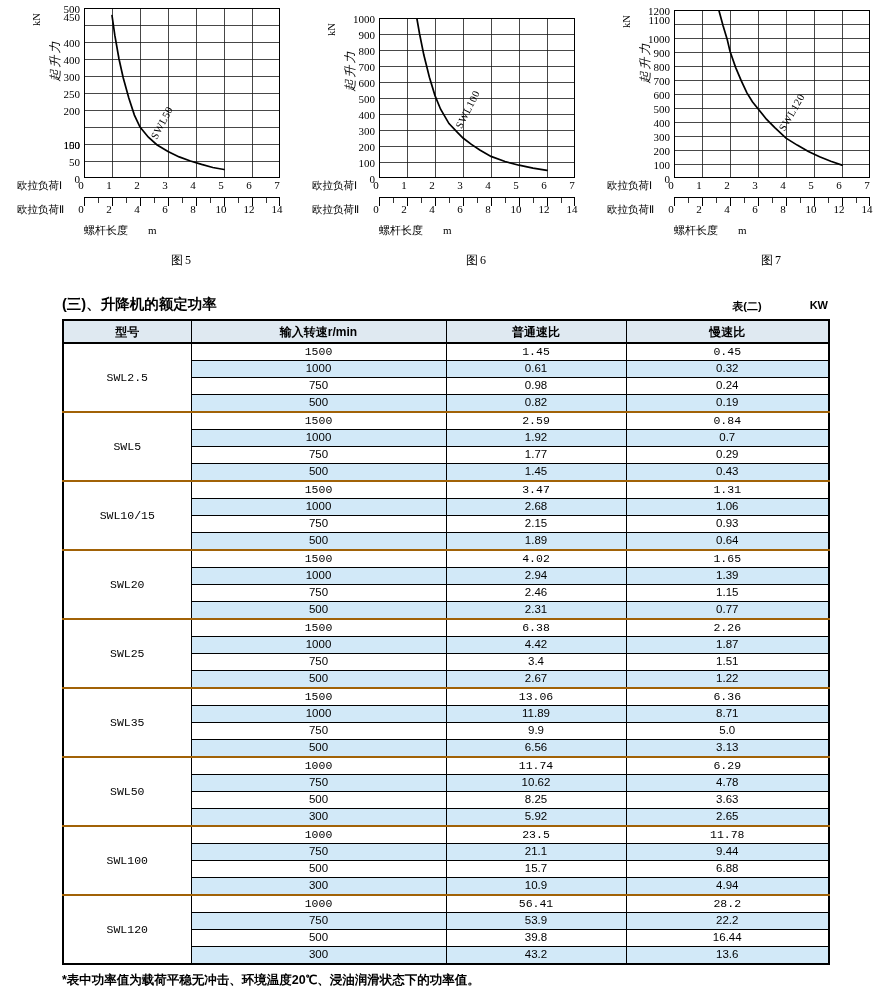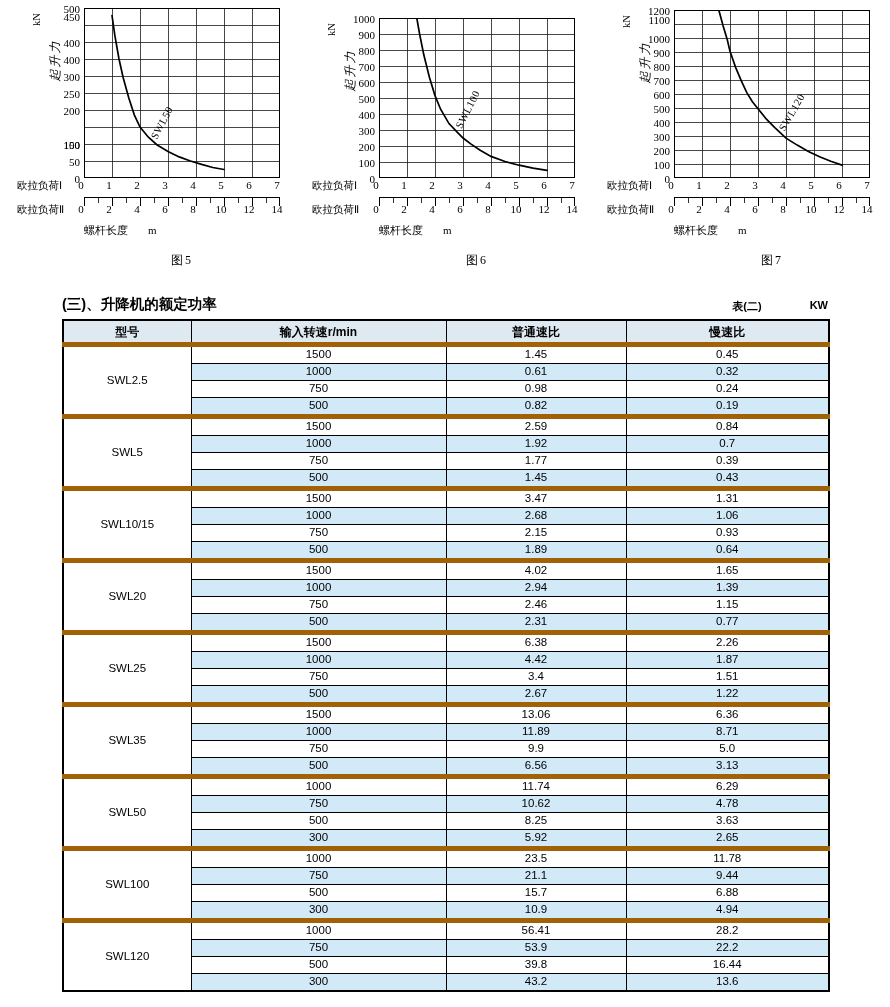--- a/index.html
+++ b/index.html
@@ -27,21 +27,21 @@
   
   .heading-row{display:flex;align-items:flex-end;margin:26px 62px 5px 62px;}
   .section-heading{font-size:14.5px;font-weight:700;}
   .table-tag-row{margin-left:auto;display:flex;gap:48px;font-size:11px;font-weight:700;}
 
   
   table.power{border-collapse:collapse;margin-left:62px;width:766px;table-layout:fixed;border:2px solid #000;}
   table.power th,table.power td{border:1px solid #000;text-align:center;padding:0;line-height:1;}
   table.power th{height:21px;font-size:12px;font-weight:700;background:#dfe9f1;border-bottom:2px solid #000;}
   table.power td{height:16px;font-size:11.5px;}
-  table.power td.gtop{border-top:5px solid #a16207;}
+  table.power td.gtop{border-top:2px solid #a16207;font-family:Liberation Mono, monospace;}
   table.power tr.alt td.val{background:#d2e9f8;}
   table.power td.model{background:#fff;}
 
   .footnote{margin:7px 0 0 62px;font-size:12.5px;font-weight:600;}
 </style>
 </head>
 <body>
 
 <div class="page">
 
@@ -371,21 +371,21 @@
           <td class="val gtop">0.84</td>
         </tr>
         <tr class="alt">
           <td class="val">1000</td>
           <td class="val">1.92</td>
           <td class="val">0.7</td>
         </tr>
         <tr>
           <td class="val">750</td>
           <td class="val">1.77</td>
-          <td class="val">0.39</td>
+          <td class="val">0.29</td>
         </tr>
         <tr class="alt">
           <td class="val">500</td>
           <td class="val">1.45</td>
           <td class="val">0.43</td>
         </tr>
         <tr>
           <td class="model gtop" rowspan="4">SWL10/15</td>
           <td class="val gtop">1500</td>
           <td class="val gtop">3.47</td>
@@ -528,14 +528,15 @@
           <td class="val">16.44</td>
         </tr>
         <tr class="alt">
           <td class="val">300</td>
           <td class="val">43.2</td>
           <td class="val">13.6</td>
         </tr>
       </tbody>
   </table>
 
+  <div class="footnote">*表中功率值为载荷平稳无冲击、环境温度20℃、浸油润滑状态下的功率值。</div>
 
 </div>
 
 </body></html>

